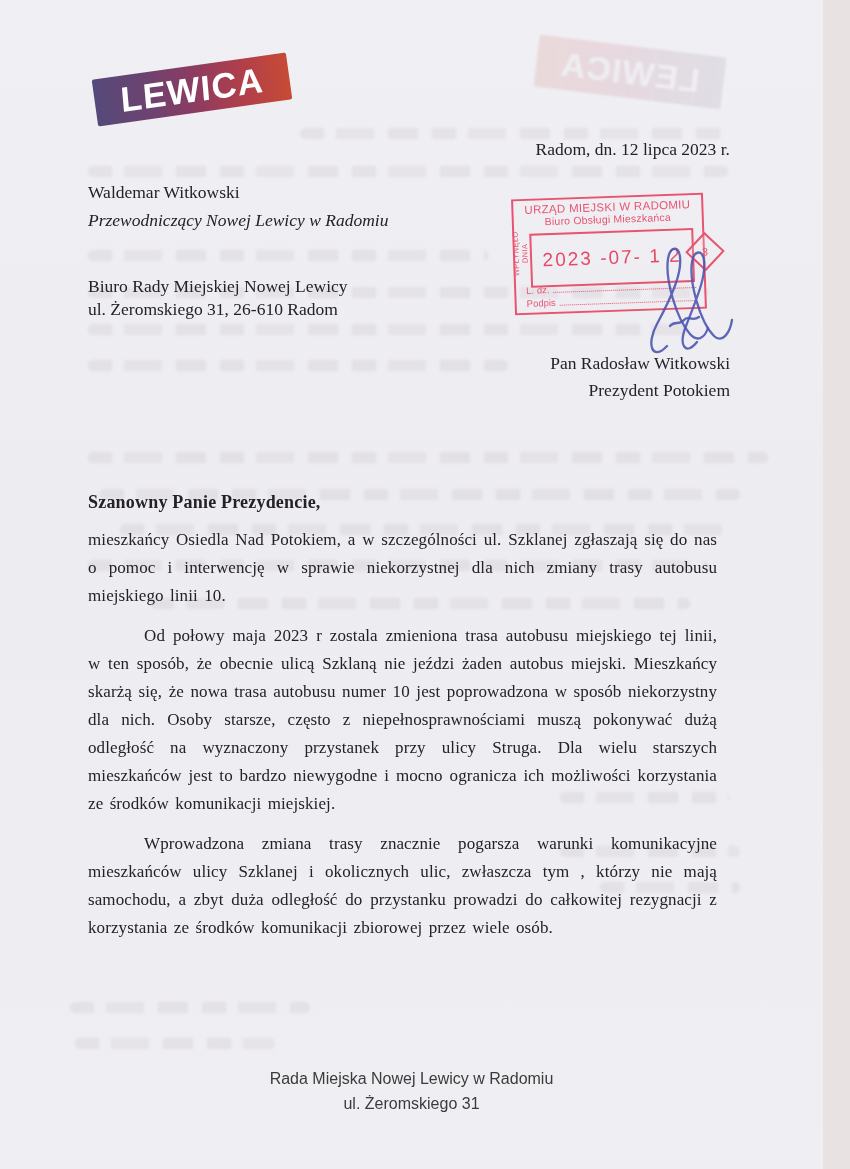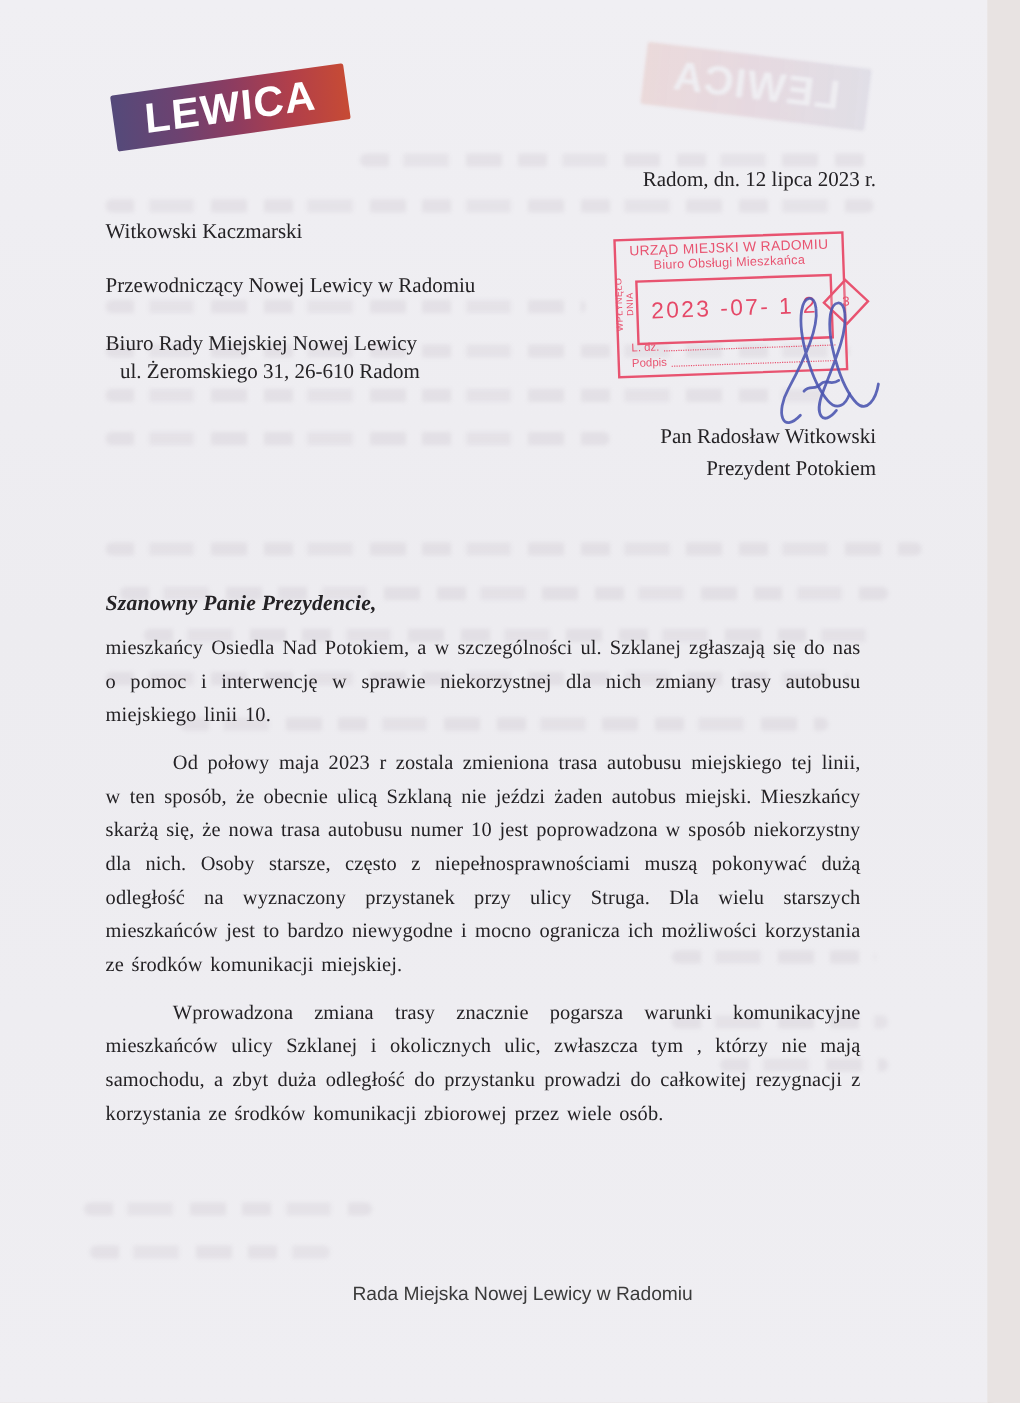--- a/index.html
+++ b/index.html
@@ -28,36 +28,36 @@
         background:linear-gradient(93deg,#544a7a 0%,#6d4270 28%,#8d3c60 52%,#b13f4a 76%,#c74b34 100%);
         border-radius:2px;display:flex;align-items:center;justify-content:center;}
   .logo span{font-family:"Liberation Sans",sans-serif;font-weight:bold;font-size:35px;color:#ffffff;
         letter-spacing:1px;transform:skewX(-3deg);}
 
   
   .txt{position:absolute;color:#242225;font-size:17.5px;white-space:nowrap;}
   .r{right:93px;text-align:left;}
   .date-line{top:139px;}
   .sn1{left:88px;top:182px;}
-  .sn2{left:88px;top:227px;}
+  .sn2{left:88px;top:210px;font-style:italic;}
   .sn3{left:88px;top:260px;margin-top:16px;}
-  .sn4{left:88px;top:299px;margin-left:12px;}
+  .sn4{left:88px;top:299px;}
   .rc1{top:353px;}
   .rc2{top:380px;}
   .rc3{top:420px;}
-  .salutation{left:88px;top:492px;font-weight:bold;font-size:18px;letter-spacing:.2px;font-style:italic;}
+  .salutation{left:88px;top:492px;font-weight:bold;font-size:18px;letter-spacing:.2px;}
 
   .body-text{position:absolute;left:88px;top:526px;width:645px;color:#242225;
              font-size:17px;line-height:28px;text-align:justify;word-spacing:2px;letter-spacing:.1px;}
   .body-text p{margin:0 16px 12px 0;}
   .body-text p.indent{text-indent:56px;}
 
   
   .footer{position:absolute;left:0;top:1066px;width:823px;text-align:center;
-          font-family:"Liberation Sans",sans-serif;font-size:16px;line-height:25px;color:#3b3b3b;padding-left:24px;}
+          font-family:"Liberation Sans",sans-serif;font-size:16px;line-height:25px;color:#3b3b3b;}
 
   
   .stamp{position:absolute;left:513px;top:196px;width:188px;height:112px;
          border:2.5px solid #e84a68;transform:rotate(-2deg);color:#e84a68;
          font-family:"Liberation Sans",sans-serif;opacity:.94;}
   .stamp .h1{margin-top:3px;text-align:center;font-size:11.5px;letter-spacing:.3px;white-space:nowrap;}
   .stamp .h2{text-align:center;font-size:10.5px;letter-spacing:.2px;white-space:nowrap;}
   .stamp .inner{position:absolute;left:15px;top:33px;width:160px;height:50px;border:2px solid #e84a68;
          display:flex;align-items:center;justify-content:center;}
   .stamp .dt{font-size:19px;letter-spacing:2px;color:#e53f60;white-space:nowrap;}
@@ -101,21 +101,21 @@
     <div class="logo-bleed">
       <span>LEWICA</span>
     </div>
 
     <div class="logo">
       <span>LEWICA</span>
     </div>
 
     <div class="txt r date-line">Radom, dn. 12  lipca 2023 r.</div>
 
-    <div class="txt sn1">Witkowski Kaczmarski</div>
+    <div class="txt sn1">Waldemar Witkowski</div>
     <div class="txt sn2">Przewodniczący Nowej Lewicy w Radomiu</div>
     <div class="txt sn3">Biuro Rady Miejskiej Nowej Lewicy</div>
     <div class="txt sn4">ul. Żeromskiego 31, 26-610 Radom</div>
 
     <div class="stamp">
       <div class="h1">URZĄD MIEJSKI W RADOMIU</div>
       <div class="h2">Biuro Obsługi Mieszkańca</div>
       <div class="vert">WPŁYNĘŁO DNIA</div>
       <div class="inner">
         <span class="dt">2023 -07- 1 2</span>
@@ -145,17 +145,18 @@
     <div class="txt salutation">Szanowny Panie Prezydencie,</div>
 
     <div class="body-text">
       <p>mieszkańcy Osiedla Nad Potokiem, a w szczególności ul. Szklanej zgłaszają się do nas o pomoc i interwencję w sprawie niekorzystnej dla nich zmiany trasy autobusu miejskiego linii 10.</p>
       <p class="indent">Od połowy maja 2023 r zostala zmieniona trasa autobusu miejskiego tej linii, w ten sposób, że obecnie ulicą Szklaną nie jeździ żaden autobus miejski. Mieszkańcy skarżą się, że nowa trasa autobusu numer 10 jest poprowadzona w sposób niekorzystny dla nich. Osoby starsze, często z niepełnosprawnościami muszą pokonywać dużą odległość na wyznaczony przystanek przy ulicy Struga. Dla wielu starszych mieszkańców jest to bardzo niewygodne i mocno ogranicza ich możliwości korzystania ze środków komunikacji miejskiej.</p>
       <p class="indent">Wprowadzona zmiana trasy znacznie pogarsza warunki komunikacyjne mieszkańców ulicy Szklanej i okolicznych ulic, zwłaszcza tym , którzy nie mają samochodu, a zbyt duża odległość do przystanku prowadzi do całkowitej rezygnacji z korzystania ze środków komunikacji zbiorowej przez wiele osób.</p>
     </div>
 
     <div class="footer">
       <div>Rada Miejska Nowej Lewicy w Radomiu</div>
+      <div>ul. Żeromskiego 31</div>
     </div>
 
   </div>
   <div class="scanner-strip"></div>
 </div>
 
 </body></html>

